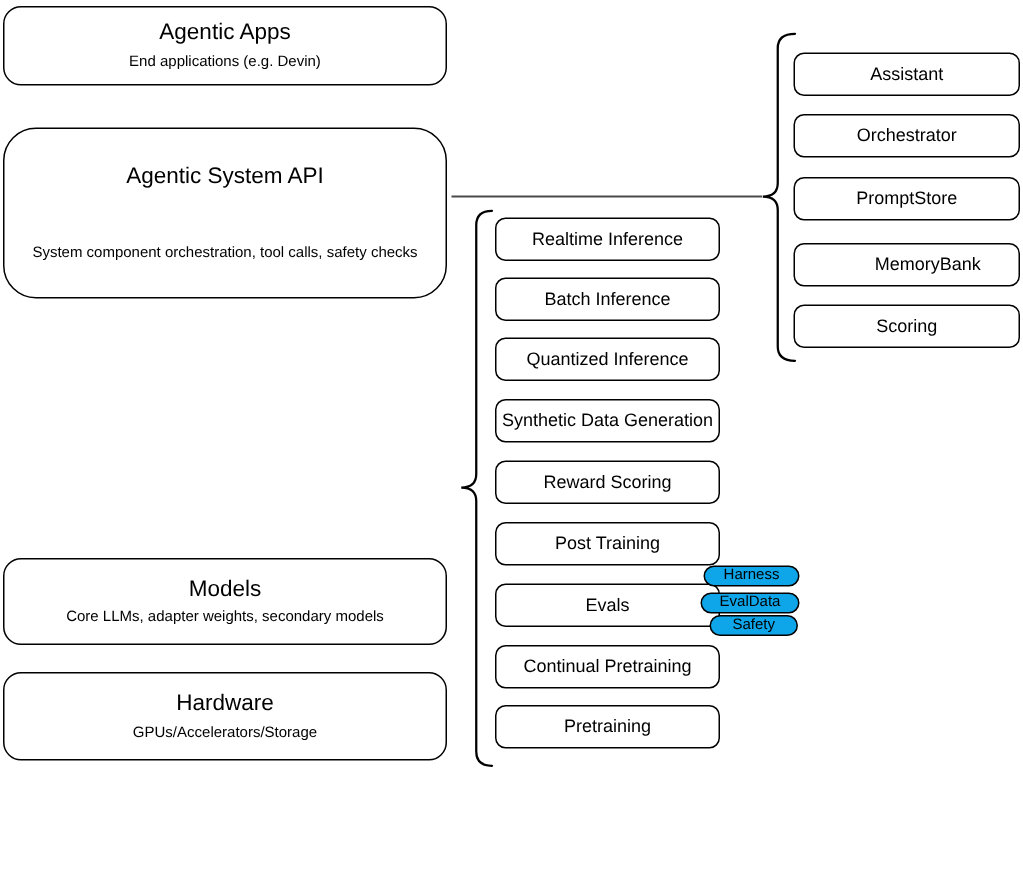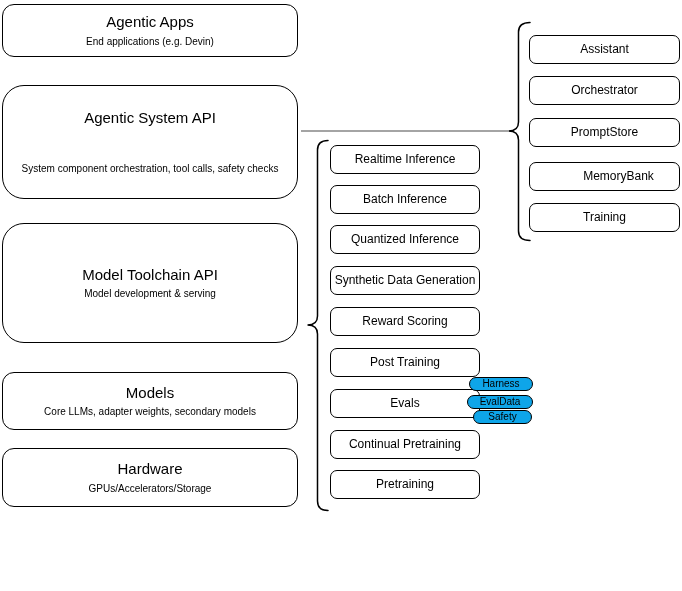--- a/index.html
+++ b/index.html
@@ -36,24 +36,20 @@
   <div class="box" style="left:2px;top:4px;width:296px;height:53px;border-radius:12px;">
     <div class="stack-title">Agentic Apps</div>
     <div class="stack-subtitle">End applications (e.g. Devin)</div>
   </div>
 
   <div class="box" style="left:2px;top:85px;width:296px;height:114px;border-radius:22px;gap:32px;">
     <div class="stack-title">Agentic System API</div>
     <div class="stack-subtitle">System component orchestration, tool calls, safety checks</div>
   </div>
 
-  <div class="box" style="left:2px;top:223px;width:296px;height:120px;border-radius:22px;">
-    <div class="stack-title">Model Toolchain API</div>
-    <div class="stack-subtitle">Model development &amp; serving</div>
-  </div>
 
   <div class="box" style="left:2px;top:372px;width:296px;height:58px;border-radius:12px;">
     <div class="stack-title">Models</div>
     <div class="stack-subtitle">Core LLMs, adapter weights, secondary models</div>
   </div>
 
   <div class="box" style="left:2px;top:448px;width:296px;height:59px;border-radius:12px;">
     <div class="stack-title">Hardware</div>
     <div class="stack-subtitle">GPUs/Accelerators/Storage</div>
   </div>
@@ -103,16 +99,16 @@
   <div class="box" style="left:529px;top:76px;width:151px;height:29px;border-radius:7px;">
     <div class="node-label">Orchestrator</div>
   </div>
   <div class="box" style="left:529px;top:118px;width:151px;height:29px;border-radius:7px;">
     <div class="node-label">PromptStore</div>
   </div>
   <div class="box" style="left:529px;top:162px;width:151px;height:29px;border-radius:7px;padding-left:28px;">
     <div class="node-label">MemoryBank</div>
   </div>
   <div class="box" style="left:529px;top:203px;width:151px;height:29px;border-radius:7px;">
-    <div class="node-label">Training</div>
+    <div class="node-label">Scoring</div>
   </div>
 
 </div>
 
 </body></html>

